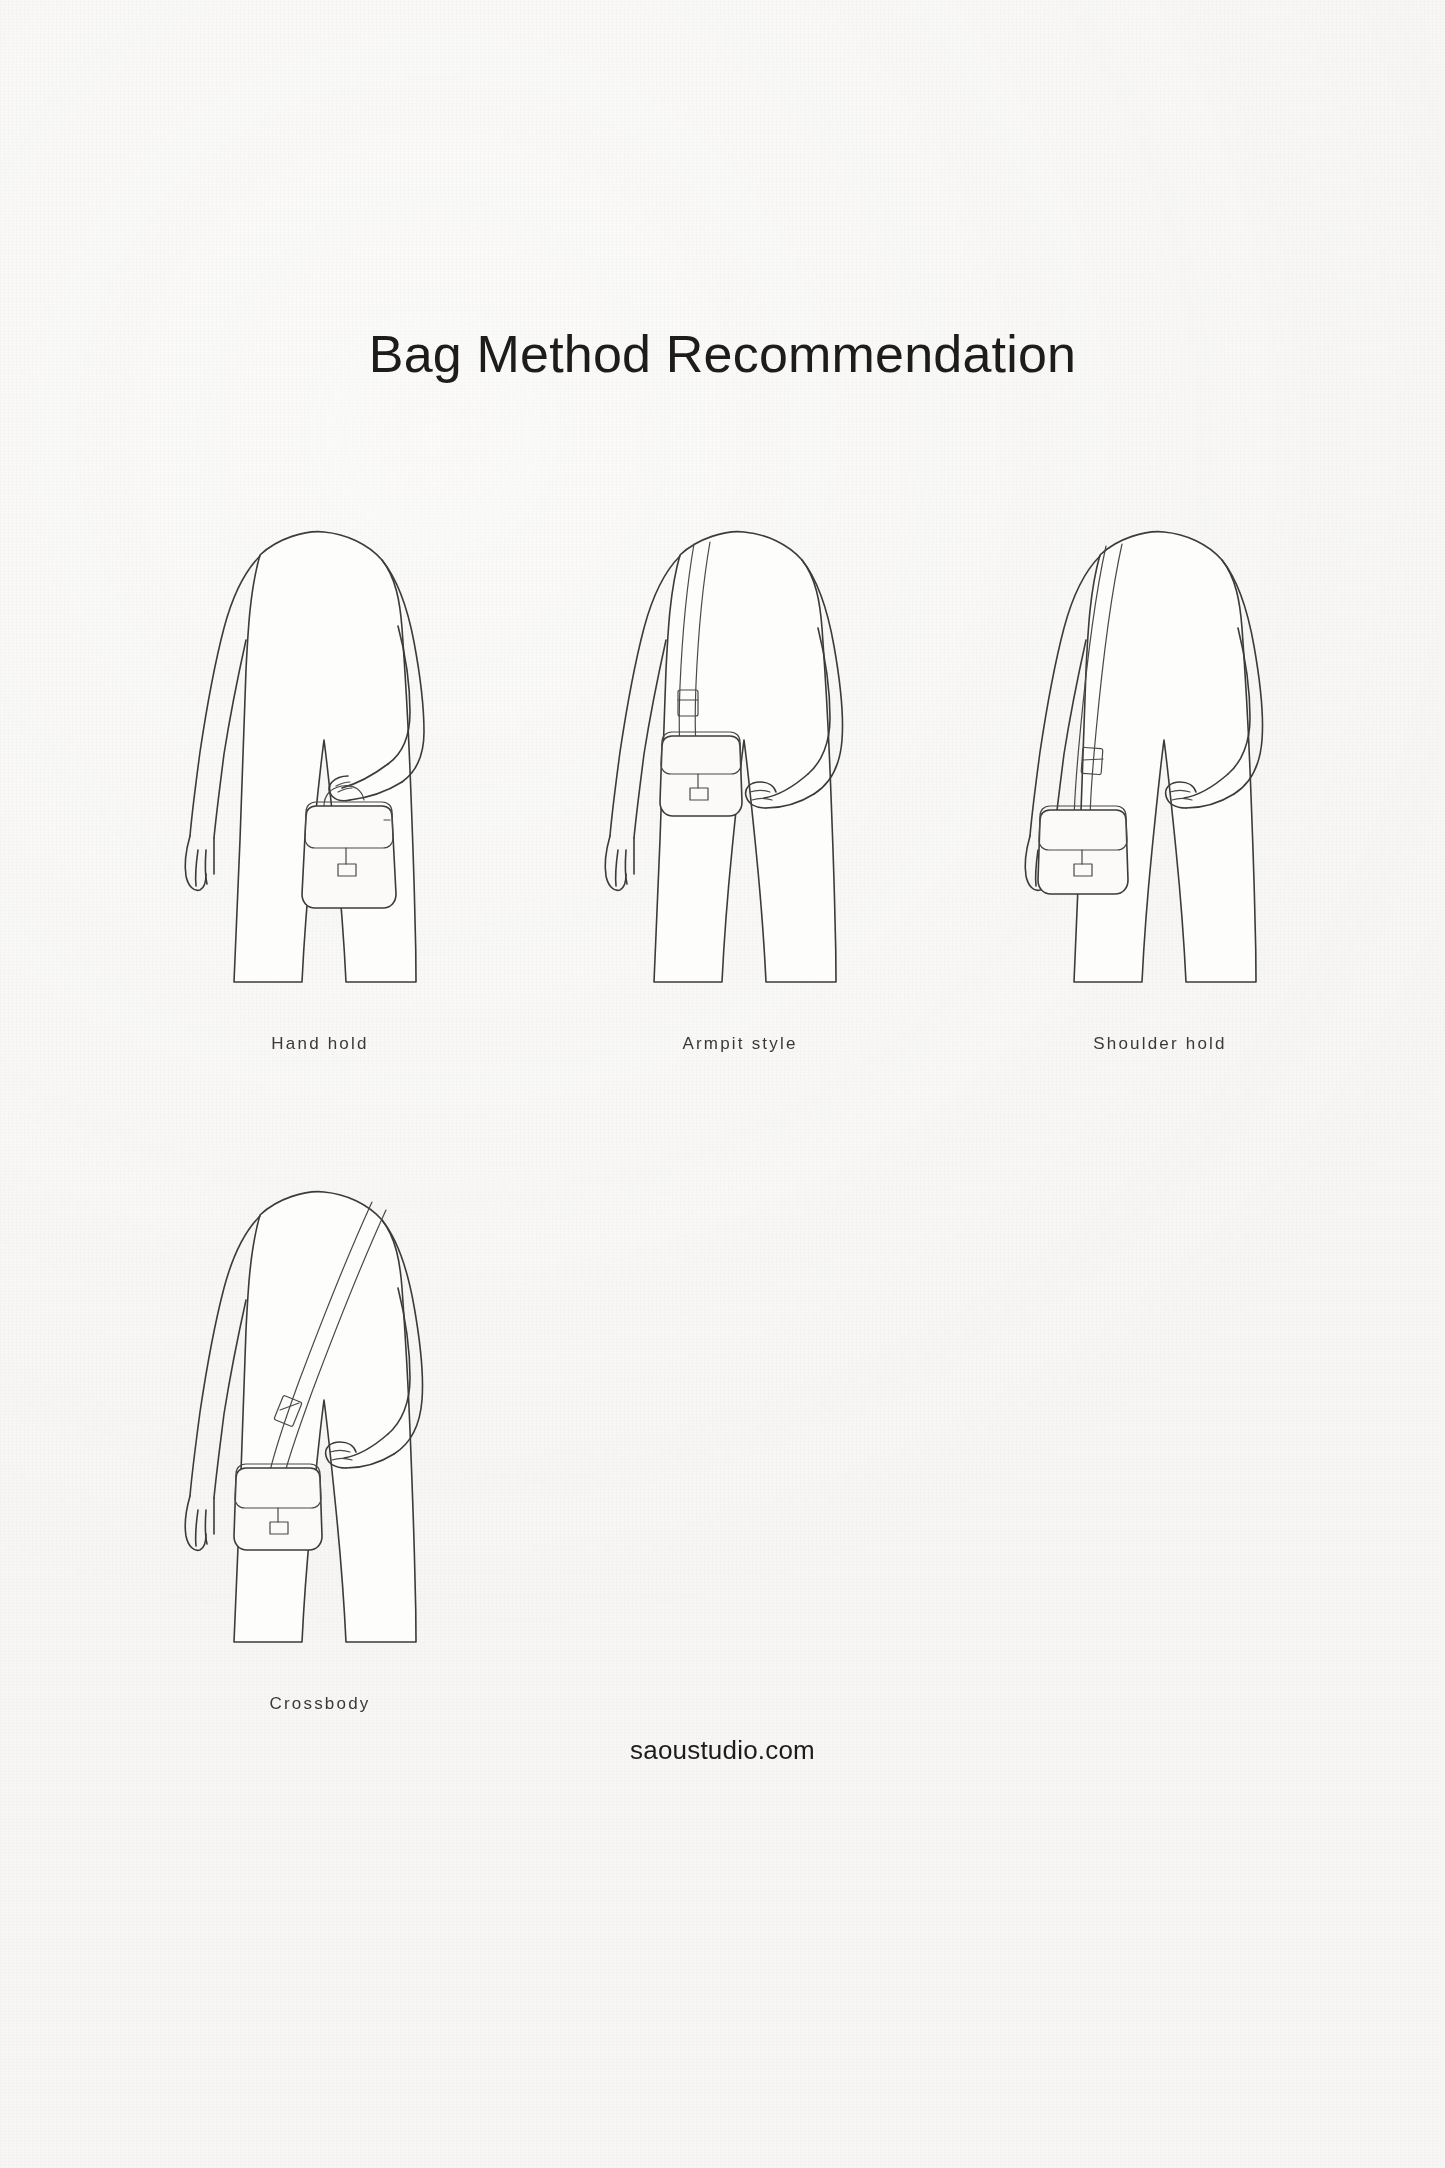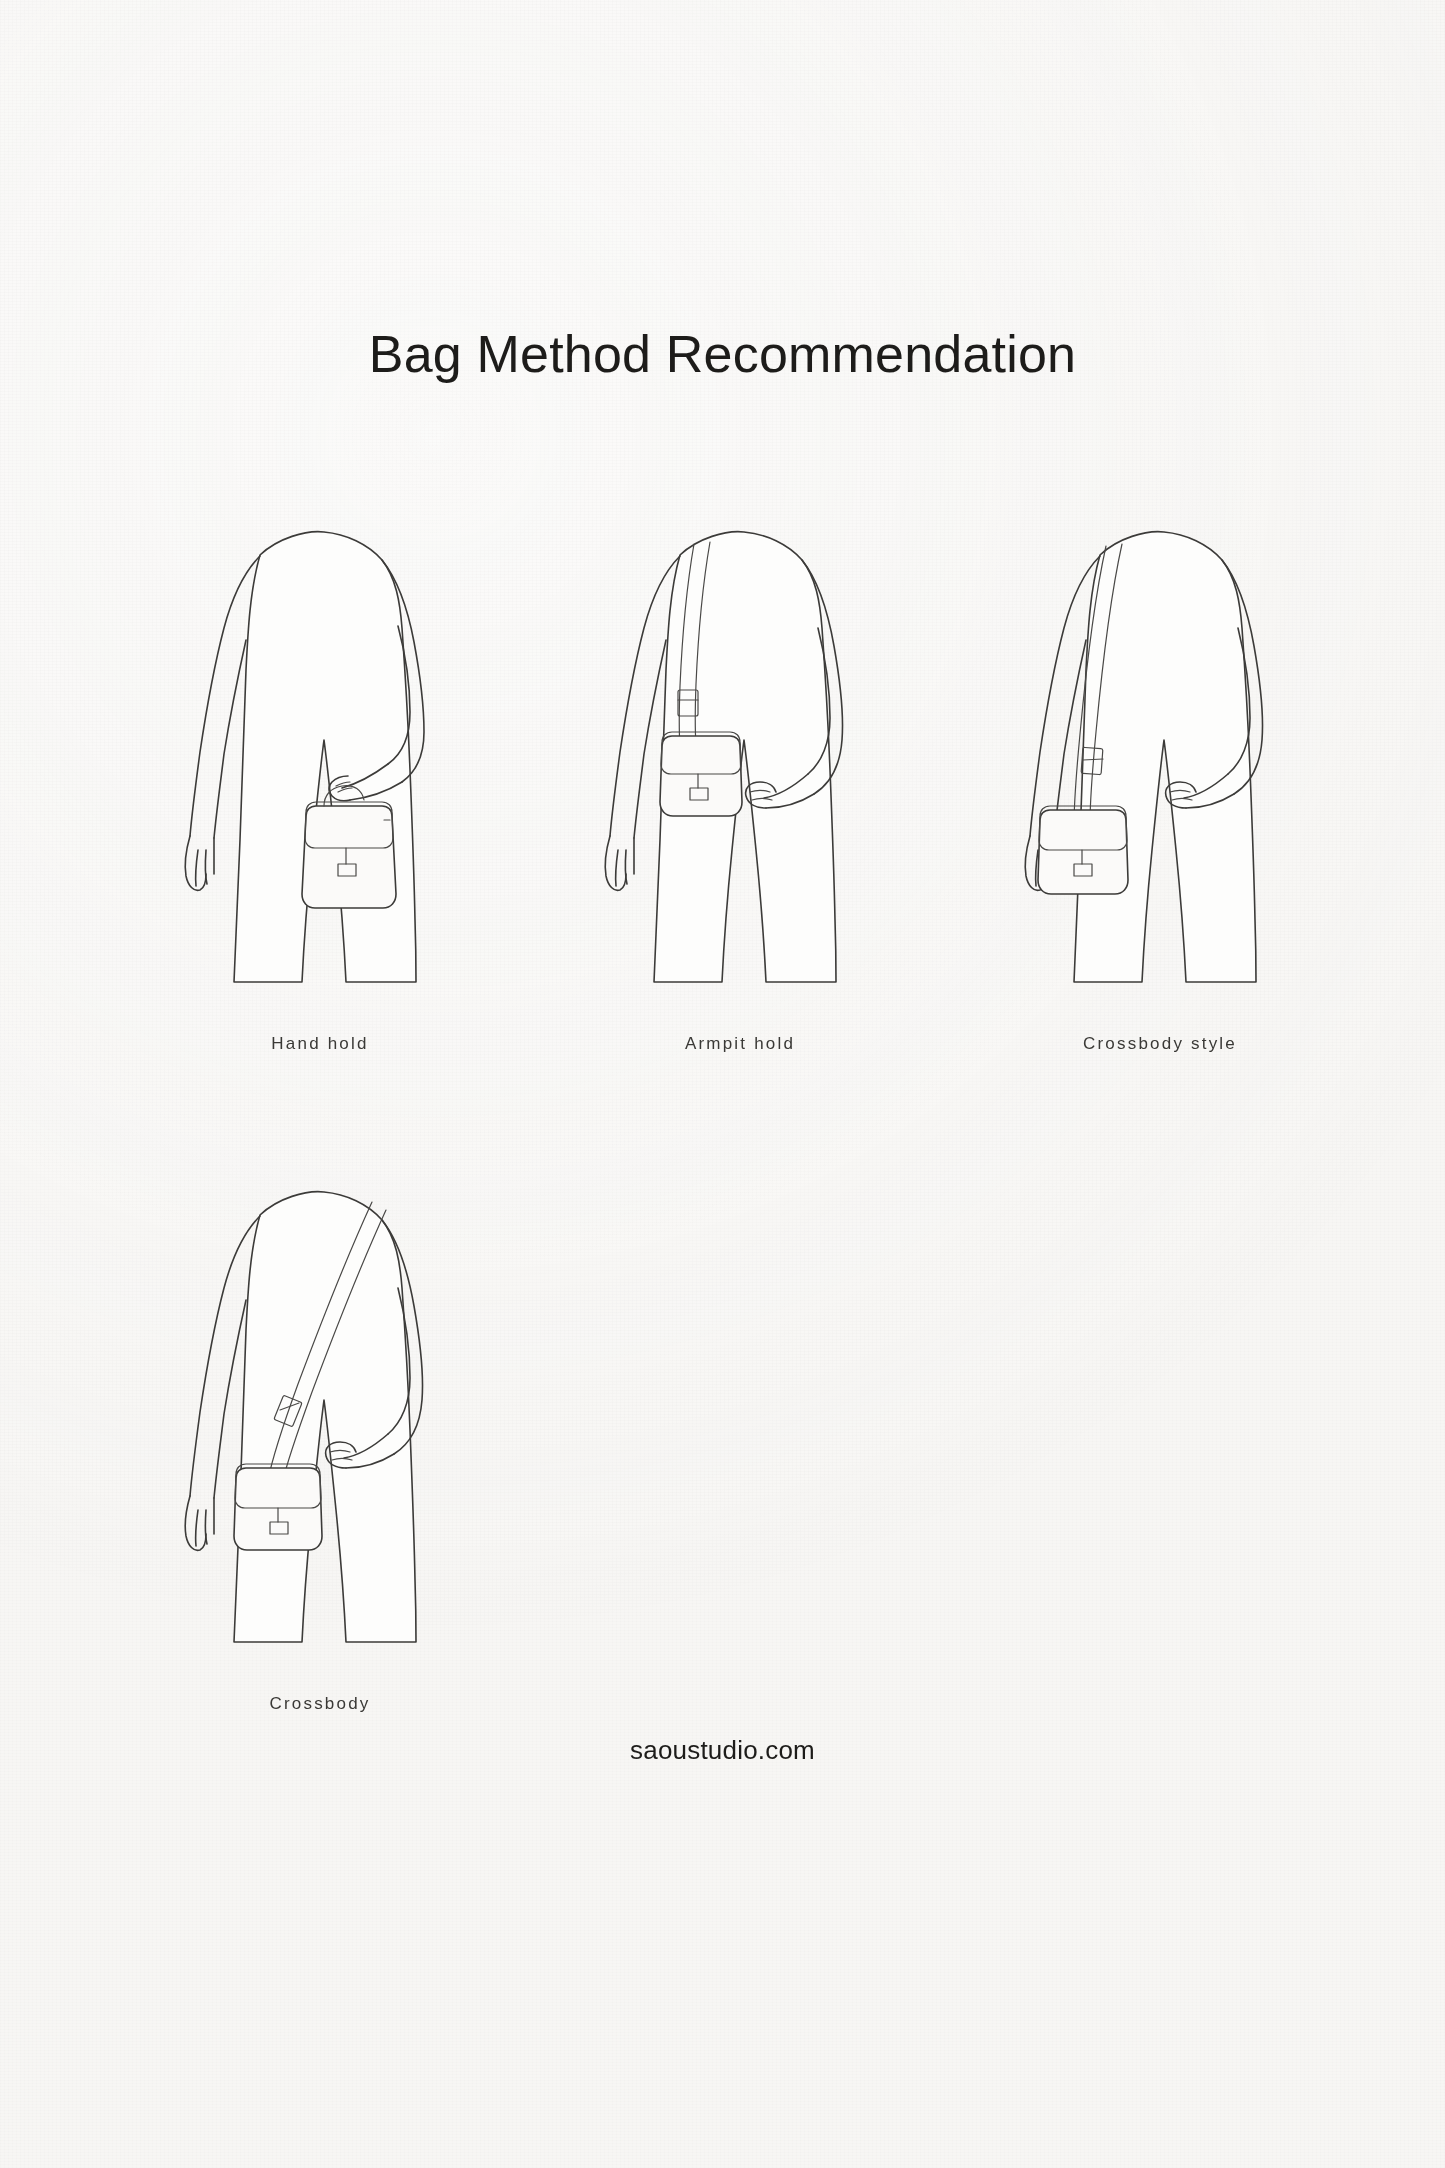--- a/index.html
+++ b/index.html
@@ -164,21 +164,21 @@
           <path class="ln" d="M272 40 C288 60 298 92 304 126 C310 160 314 194 312 220 C310 246 300 264 284 274"></path>
           <path class="ln" d="M288 108 C296 140 300 172 300 198 C300 222 292 242 278 254"></path>
           <path class="ln" d="M284 274 C268 284 250 288 236 288"></path>
           <path class="ln" d="M278 254 C262 268 246 276 234 278"></path>
 
           <path class="ln" d="M236 288 C226 288 218 284 216 276 C214 268 220 262 230 262 C238 262 244 266 246 272"></path>
           <path class="ln-thin" d="M220 272 C226 270 234 270 240 272"></path>
           <path class="ln-thin" d="M222 280 C228 278 236 278 242 280"></path>
         </svg>
       </div>
-      <div class="caption">Armpit hold</div>
+      <div class="caption">Armpit style</div>
     </div>
 
     <div class="cell">
       <div class="figure-wrap">
         <svg viewBox="0 0 420 470" xmlns="http://www.w3.org/2000/svg">
           <path class="body-fill" d="M150 35 C168 18 196 10 214 12 C236 14 258 24 272 40 C286 58 290 82 292 108 C295 150 298 200 300 250 C302 300 304 350 305 400 C306 430 306 450 306 462 L236 462 C234 420 230 370 226 330 C222 290 218 250 214 220 C210 250 206 290 202 330 C198 370 194 420 192 462 L124 462 C126 420 128 370 130 320 C132 260 134 200 136 150 C138 110 140 70 150 35 Z"></path>
           <path class="ln" d="M150 36 C134 52 122 78 114 108 C104 146 96 192 90 232 C86 262 82 292 80 316"></path>
           <path class="ln" d="M136 120 C128 156 120 196 114 234 C110 266 106 296 104 318"></path>
           <path class="ln" d="M80 316 C76 330 74 344 76 356 C78 366 84 372 90 370 C94 368 96 362 96 354"></path>
           <path class="ln" d="M88 330 C86 344 85 356 86 366"></path>
@@ -197,21 +197,21 @@
 
           <path class="ln" d="M272 40 C288 60 298 92 304 126 C310 160 314 194 312 220 C310 246 300 264 284 274"></path>
           <path class="ln" d="M288 108 C296 140 300 172 300 198 C300 222 292 242 278 254"></path>
           <path class="ln" d="M284 274 C268 284 250 288 236 288"></path>
           <path class="ln" d="M278 254 C262 268 246 276 234 278"></path>
           <path class="ln" d="M236 288 C226 288 218 284 216 276 C214 268 220 262 230 262 C238 262 244 266 246 272"></path>
           <path class="ln-thin" d="M220 272 C226 270 234 270 240 272"></path>
           <path class="ln-thin" d="M222 280 C228 278 236 278 242 280"></path>
         </svg>
       </div>
-      <div class="caption">Crossbody style</div>
+      <div class="caption">Shoulder hold</div>
     </div>
 
     <div class="cell">
       <div class="figure-wrap">
         <svg viewBox="0 0 420 470" xmlns="http://www.w3.org/2000/svg">
           <path class="body-fill" d="M150 35 C168 18 196 10 214 12 C236 14 258 24 272 40 C286 58 290 82 292 108 C295 150 298 200 300 250 C302 300 304 350 305 400 C306 430 306 450 306 462 L236 462 C234 420 230 370 226 330 C222 290 218 250 214 220 C210 250 206 290 202 330 C198 370 194 420 192 462 L124 462 C126 420 128 370 130 320 C132 260 134 200 136 150 C138 110 140 70 150 35 Z"></path>
           <path class="ln" d="M150 36 C134 52 122 78 114 108 C104 146 96 192 90 232 C86 262 82 292 80 316"></path>
           <path class="ln" d="M136 120 C128 156 120 196 114 234 C110 266 106 296 104 318"></path>
           <path class="ln" d="M80 316 C76 330 74 344 76 356 C78 366 84 372 90 370 C94 368 96 362 96 354"></path>
           <path class="ln" d="M88 330 C86 344 85 356 86 366"></path>

